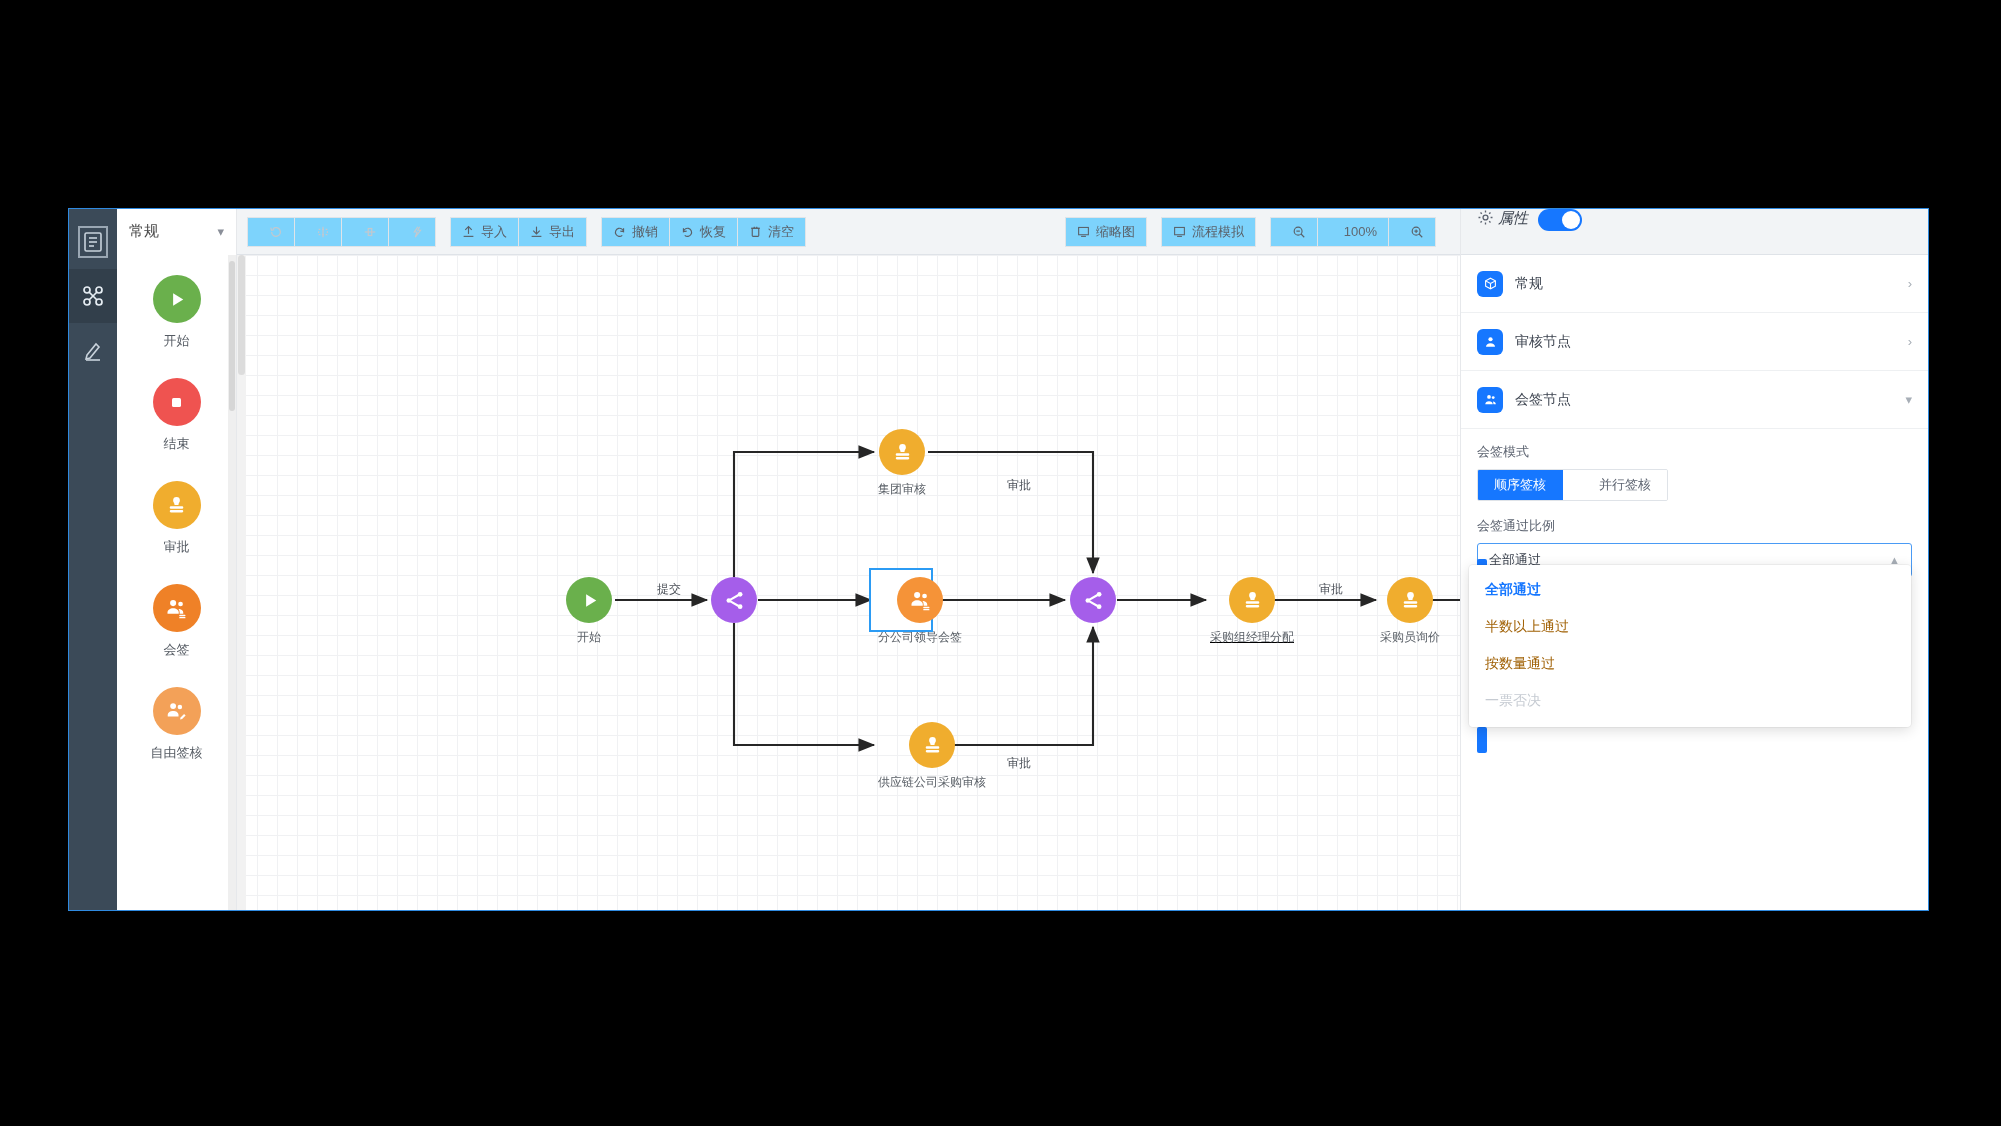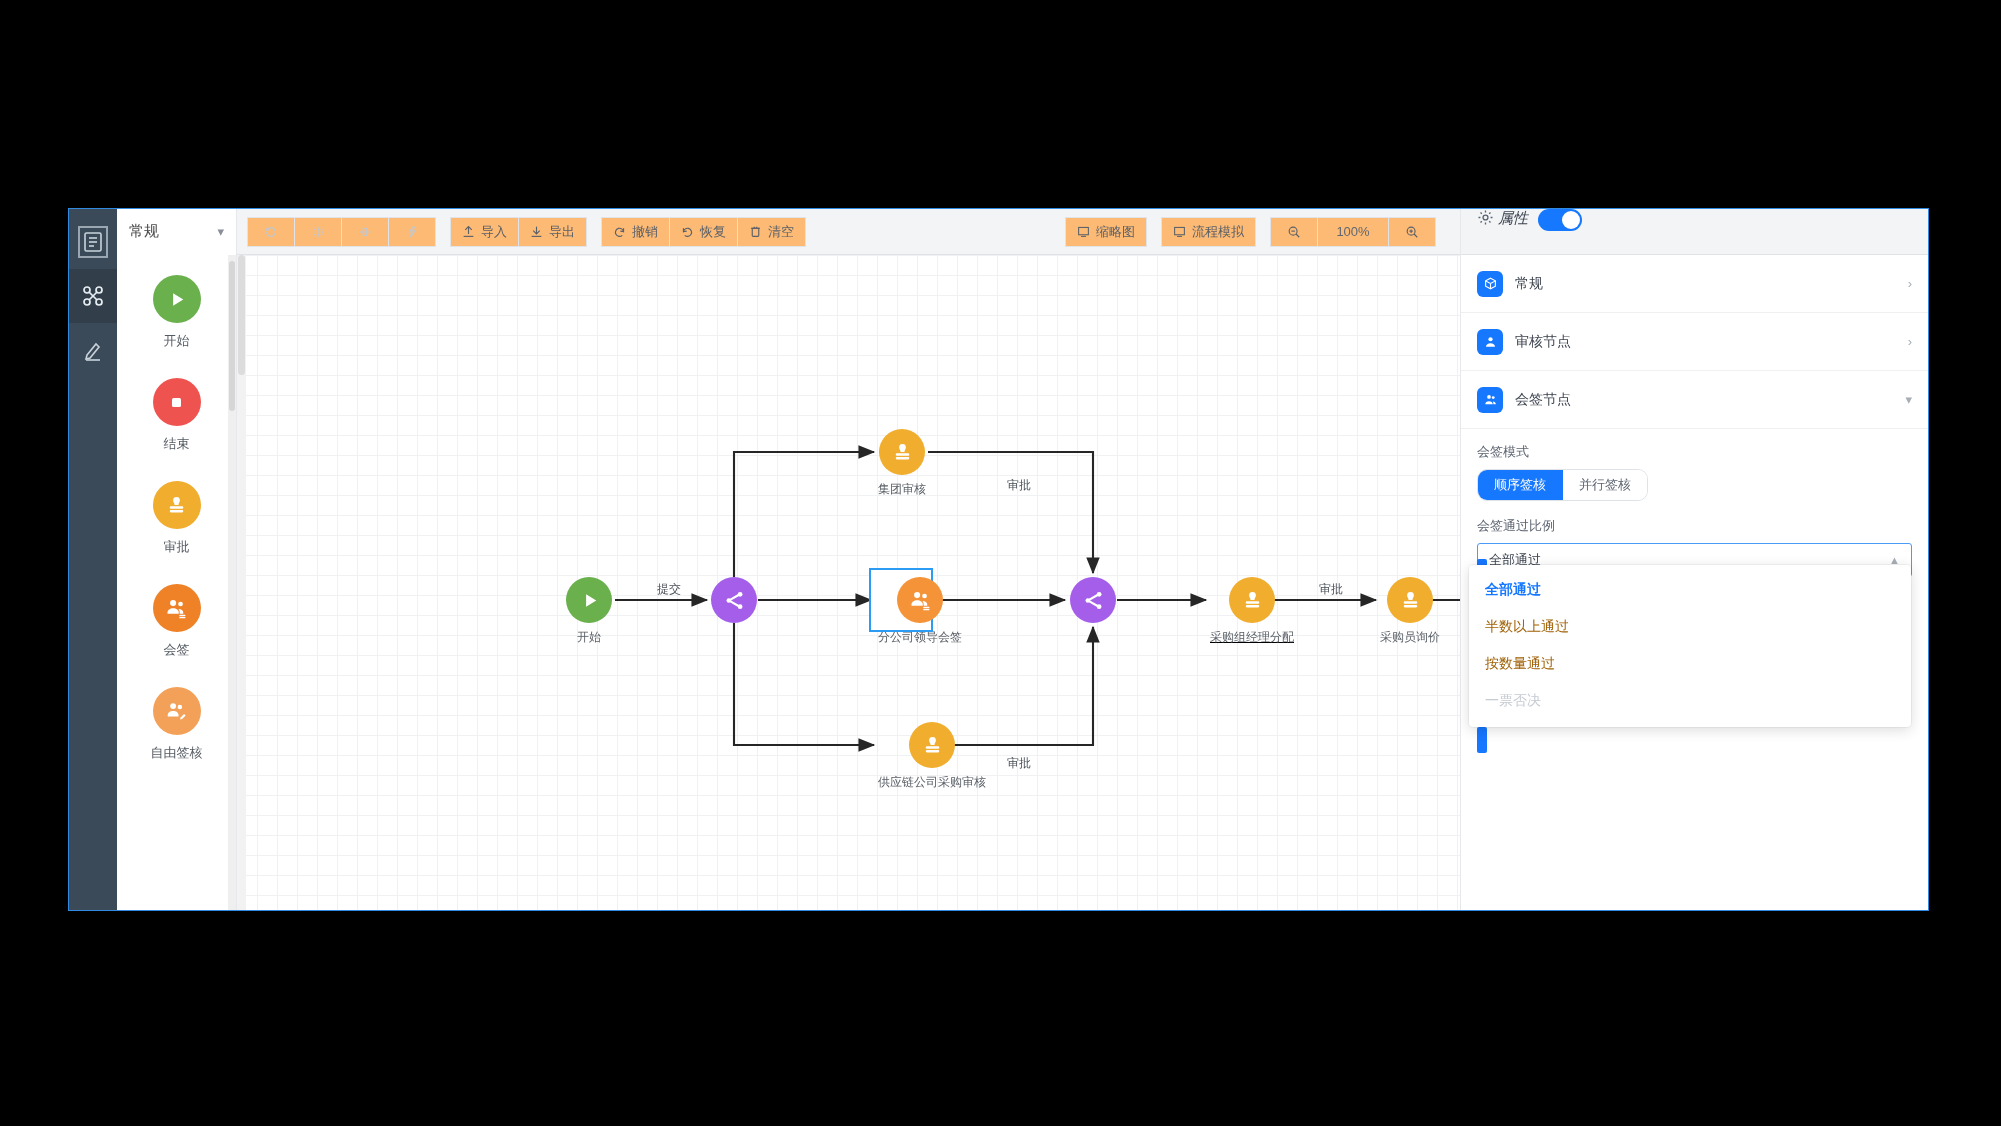--- a/index.html
+++ b/index.html
@@ -68,22 +68,22 @@
   
   .center { flex: 1; display: flex; flex-direction: column; min-width: 0; position: relative; }
   .toolbar {
     height: 46px; background: #f2f4f6;
     border-bottom: 1px solid #dfe3e8;
     display: flex; align-items: center; padding: 0 10px; gap: 0;
   }
   .tb-group { display: flex; margin-right: 14px; }
   .tb-btn {
     height: 30px; min-width: 48px; padding: 0 11px;
-    background: #fdba74; border: 1px solid #e0e4e8; margin-left: -1px;
-    display: flex; align-items: center; justify-content: center; gap: 6px;
+    background: #7dd3fc; border: 1px solid #e0e4e8; margin-left: -1px;
+    display: flex; align-items: center; justify-content: flex-end; gap: 6px;
     font-size: 13px; color: #5a6068; cursor: pointer; white-space: nowrap;
   }
   .tb-btn:first-child { margin-left: 0; }
   .tb-btn.disabled { color: #c3c8ce; cursor: default; }
   .tb-btn svg { display: block; }
   .tb-spacer { flex: 1; }
   .tb-zoom-val { min-width: 72px; font-size: 13px; color: #606770; }
 
   .canvas {
     flex: 1; position: relative; background: #fff;
@@ -139,21 +139,21 @@
   }
   .sect-icon {
     width: 26px; height: 26px; border-radius: 6px; background: #1677ff;
     display: flex; align-items: center; justify-content: center; color: #fff; flex: 0 0 26px;
   }
   .sect-label { font-size: 14px; color: #3d4450; flex: 1; }
   .sect-arrow { color: #a7aeb6; font-size: 13px; }
 
   .form-area { padding: 14px 16px 0 16px; position: relative; }
   .field-label { font-size: 13px; color: #5c6370; margin-bottom: 8px; }
-  .seg { display: inline-flex; border-radius: 10px; overflow: hidden; border: 1px solid #dfe3e8; margin-bottom: 16px; }
+  .seg { display: inline-flex; border-radius: 2px; overflow: hidden; border: 1px solid #dfe3e8; margin-bottom: 16px; gap: 20px; }
   .seg div {
     padding: 0 16px; height: 30px; display: flex; align-items: center;
     font-size: 13px; color: #5c6370; background: #fff; cursor: pointer;
     border-right: 1px solid #dfe3e8;
   }
   .seg div:last-child { border-right: none; }
   .seg div.on { background: #1677ff; color: #fff; border-right-color: #1677ff; }
 
   .select {
     height: 34px; border: 1px solid #4a9bf5; border-radius: 3px;

